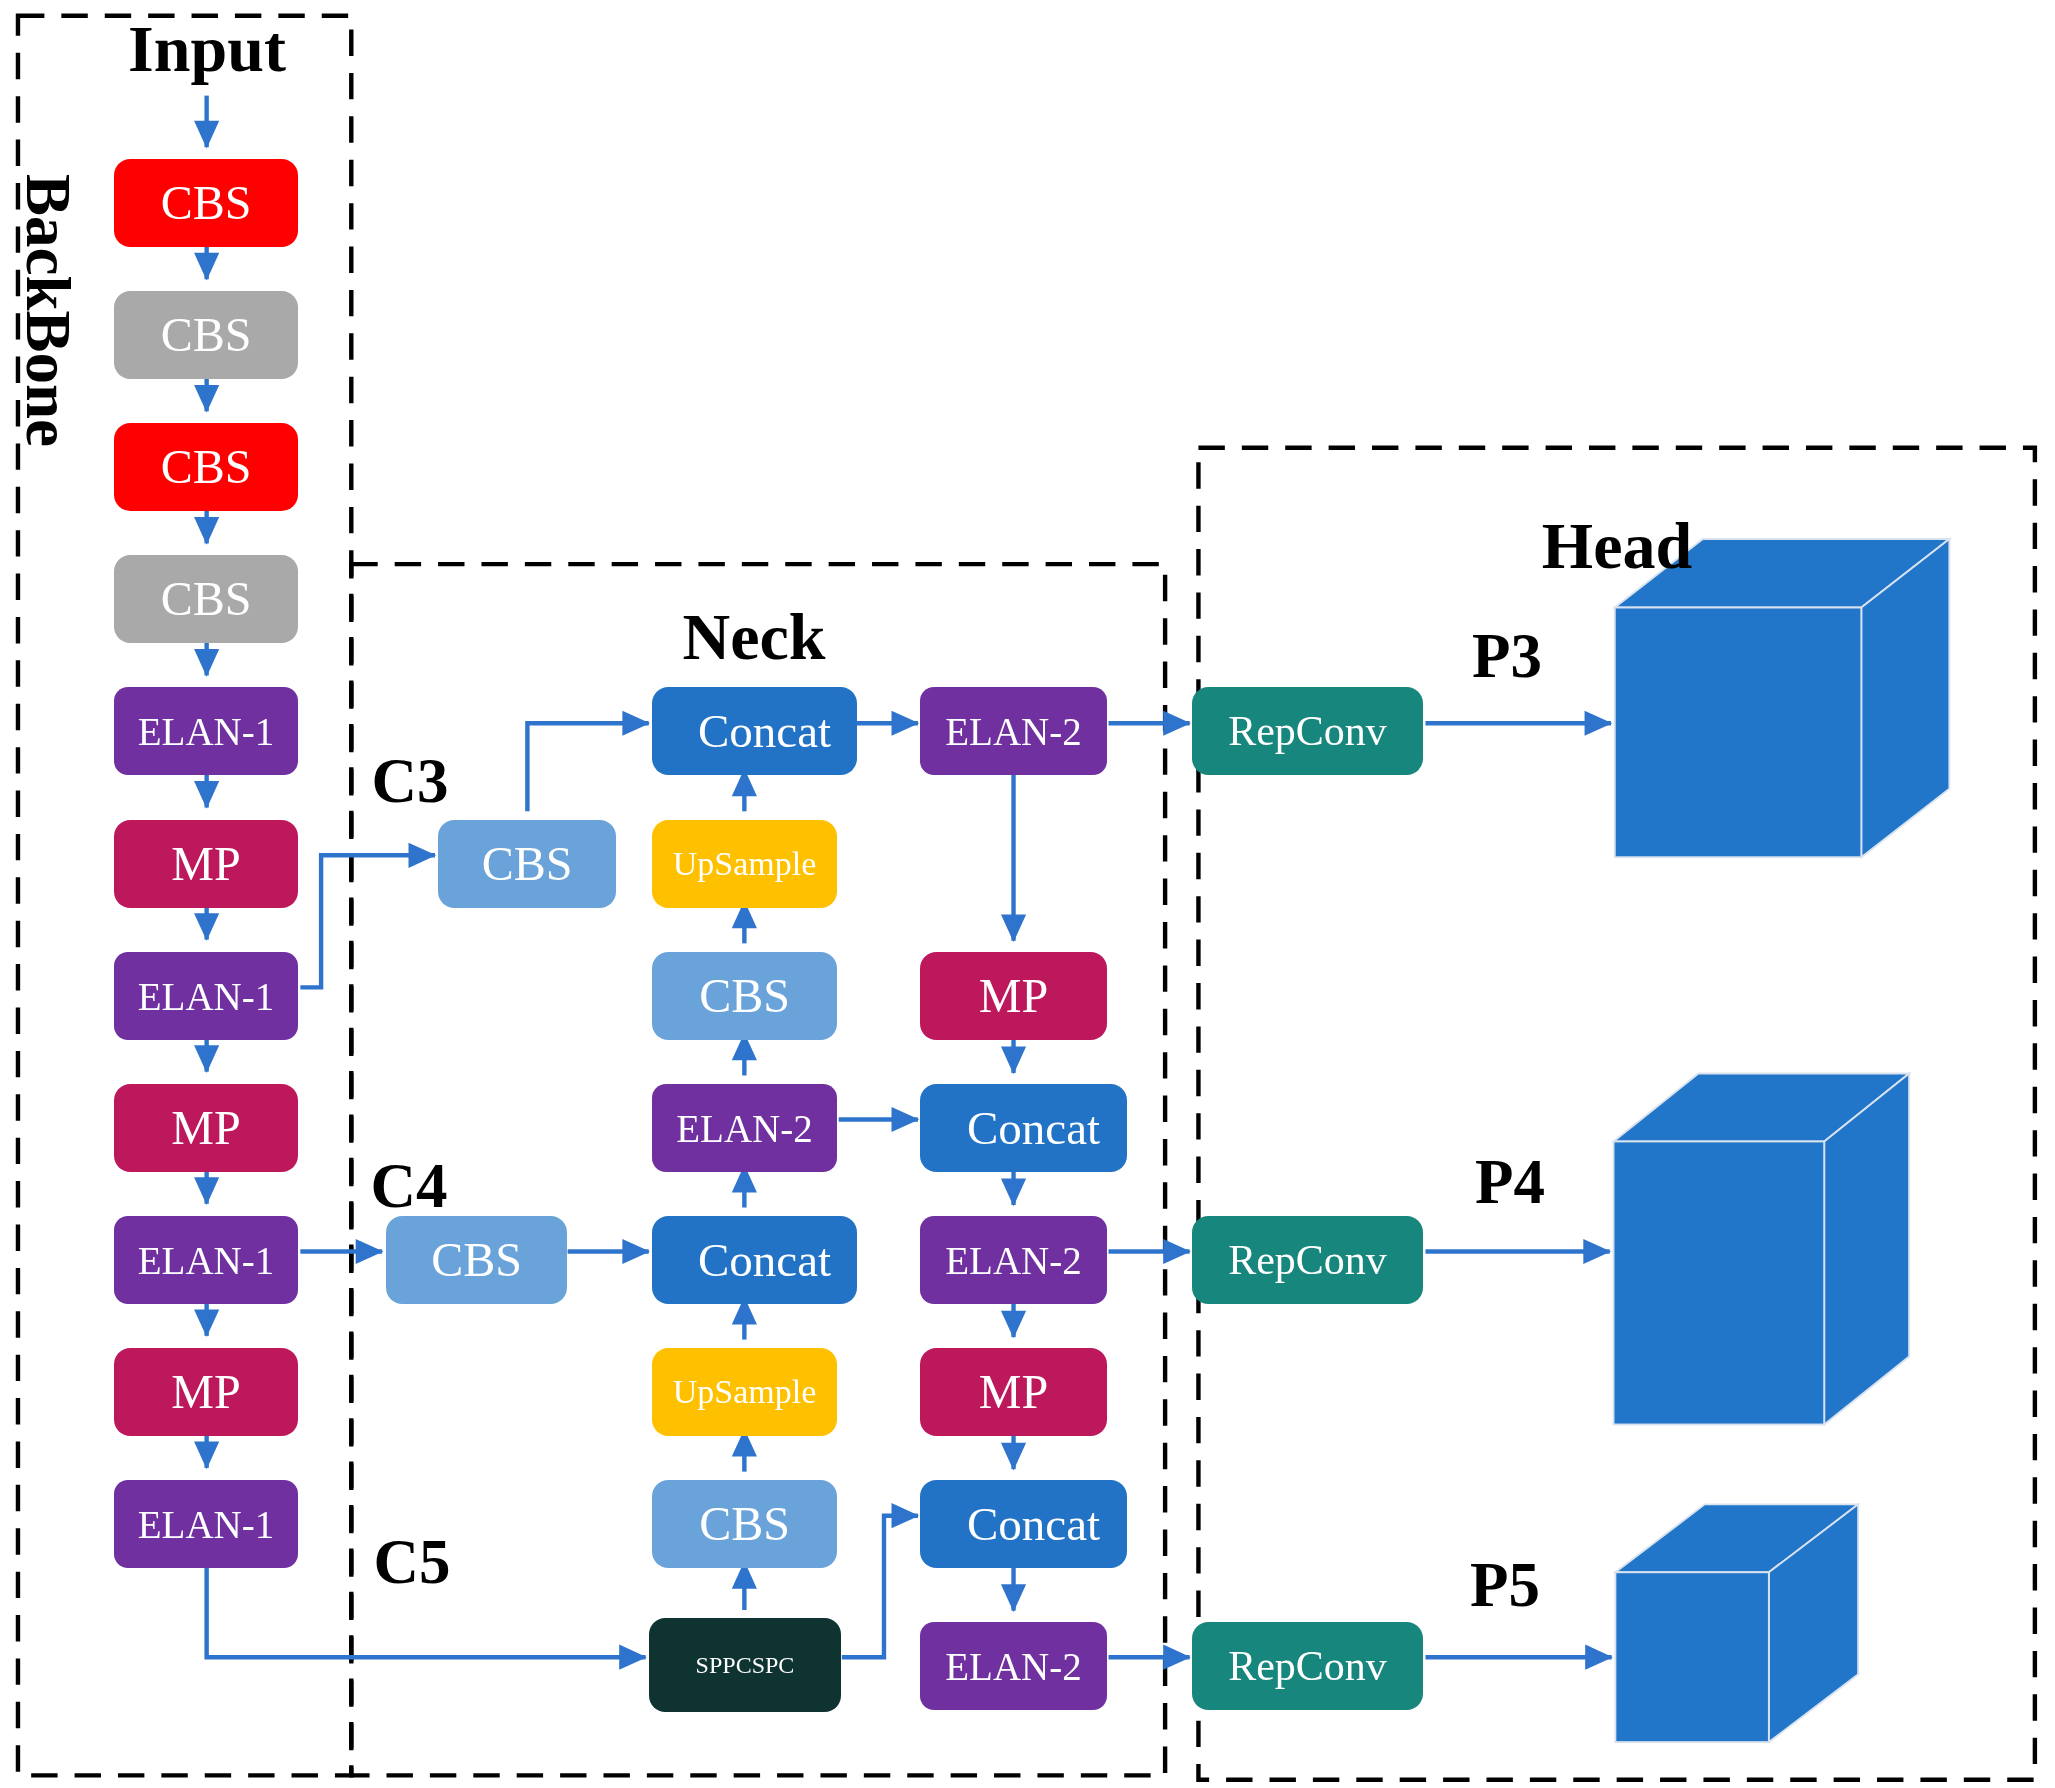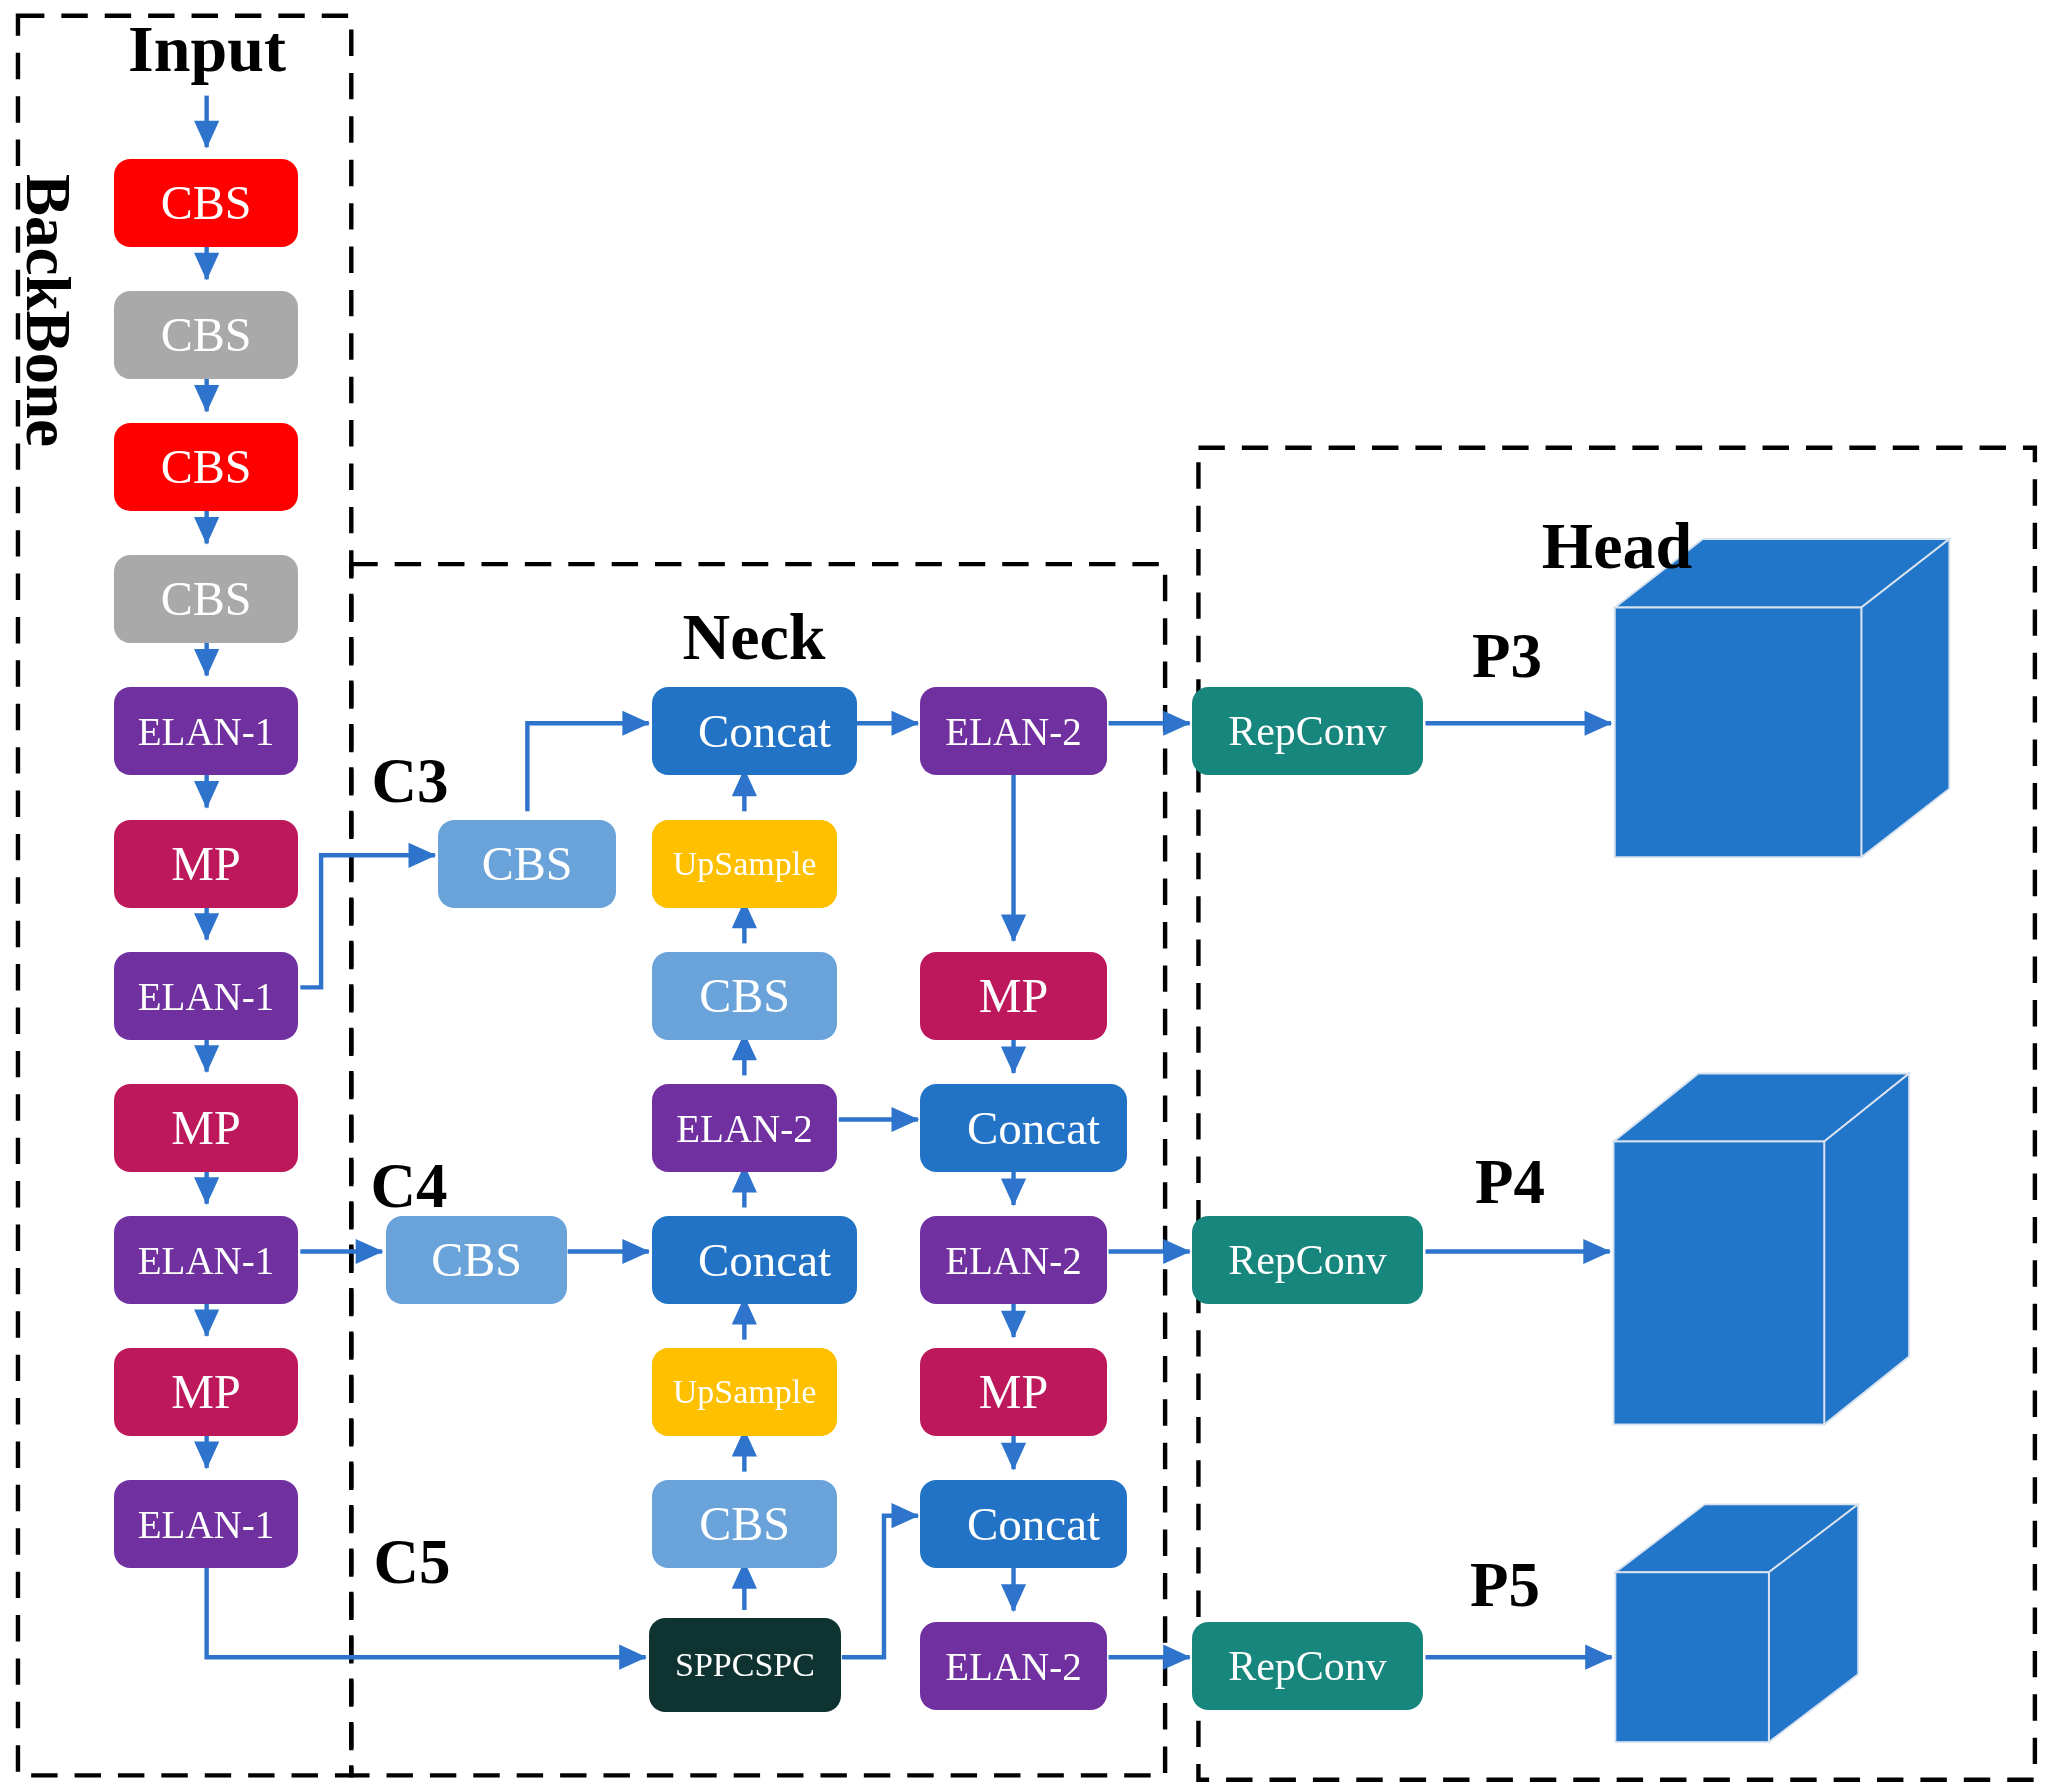--- a/index.html
+++ b/index.html
@@ -6,21 +6,21 @@
   #canvas{position:relative;width:2056px;height:1788px;background:#ffffff;overflow:hidden;
           font-family:"Liberation Serif",serif;}
   #wires{position:absolute;left:0;top:0;width:2056px;height:1788px;}
   .conn{stroke:#2E74CC;stroke-width:7;fill:none;}
   .dash{fill:none;stroke:#000000;stroke-width:7;stroke-dasharray:42 27;}
   .cubef{fill:#2176C9;stroke:#D9E2EF;stroke-width:3;}
   .node{position:absolute;display:flex;align-items:center;justify-content:center;
         color:#ffffff;border-radius:16.4px;text-align:center;line-height:1;margin-top:8px;}
   .red{background:#FF0000;}
   .gray{background:#A9A9A9;}
-  .purple{background:#7030A0;}
+  .purple{background:#7030A0;border-radius:14px;}
   .mp{background:#be185d;}
   .gold{background:#FFC000;}
   .lblue{background:#69A3D9;}
   .concat{background:#2273C6;padding-left:20px;}
   .teal{background:#17867D;}
   .spp{background:#0E3330;}
   .title{position:absolute;font-weight:bold;color:#000;text-align:center;}
   .vert{writing-mode:vertical-rl;display:flex;align-items:center;justify-content:center;}
 </style>
 </head>
@@ -137,21 +137,21 @@
   <div class="node lblue" style="left:438px;top:812px;width:178px;height:88px;font-size:48px;">CBS</div>
   <div class="node lblue" style="left:386px;top:1208px;width:181px;height:88px;font-size:48px;">CBS</div>
 
   <div class="node concat" style="left:652px;top:679px;width:185px;height:88px;font-size:47px;">Concat</div>
   <div class="node gold" style="left:652px;top:812px;width:185px;height:88px;font-size:34px;">UpSample</div>
   <div class="node lblue" style="left:652px;top:944px;width:185px;height:88px;font-size:48px;">CBS</div>
   <div class="node purple" style="left:652px;top:1076px;width:185px;height:88px;font-size:39px;">ELAN-2</div>
   <div class="node concat" style="left:652px;top:1208px;width:185px;height:88px;font-size:47px;">Concat</div>
   <div class="node gold" style="left:652px;top:1340px;width:185px;height:88px;font-size:34px;">UpSample</div>
   <div class="node lblue" style="left:652px;top:1472px;width:185px;height:88px;font-size:48px;">CBS</div>
-  <div class="node spp" style="left:649px;top:1610px;width:192px;height:94px;font-size:34px;">SPPCSPC</div>
+  <div class="node spp" style="left:649px;top:1610px;width:192px;height:94px;font-size:24px;">SPPCSPC</div>
 
   <div class="node purple" style="left:920px;top:679px;width:187px;height:88px;font-size:39px;">ELAN-2</div>
   <div class="node mp" style="left:920px;top:944px;width:187px;height:88px;font-size:48px;">MP</div>
   <div class="node concat" style="left:920px;top:1076px;width:187px;height:88px;font-size:47px;">Concat</div>
   <div class="node purple" style="left:920px;top:1208px;width:187px;height:88px;font-size:39px;">ELAN-2</div>
   <div class="node mp" style="left:920px;top:1340px;width:187px;height:88px;font-size:48px;">MP</div>
   <div class="node concat" style="left:920px;top:1472px;width:187px;height:88px;font-size:47px;">Concat</div>
   <div class="node purple" style="left:920px;top:1614px;width:187px;height:88px;font-size:39px;">ELAN-2</div>
 
   <div class="node teal" style="left:1192px;top:679px;width:231px;height:88px;font-size:42px;">RepConv</div>

